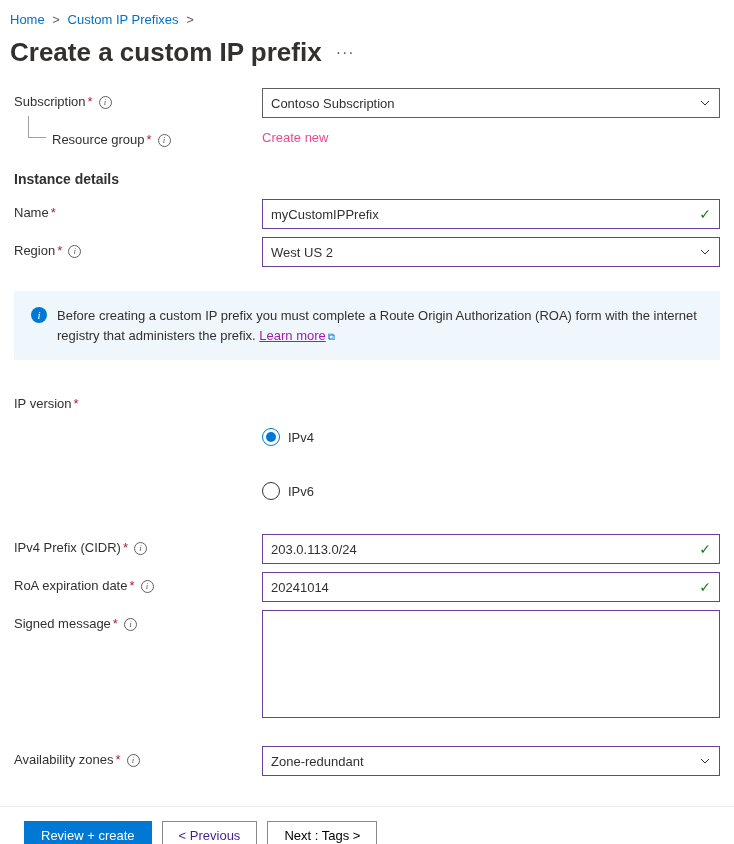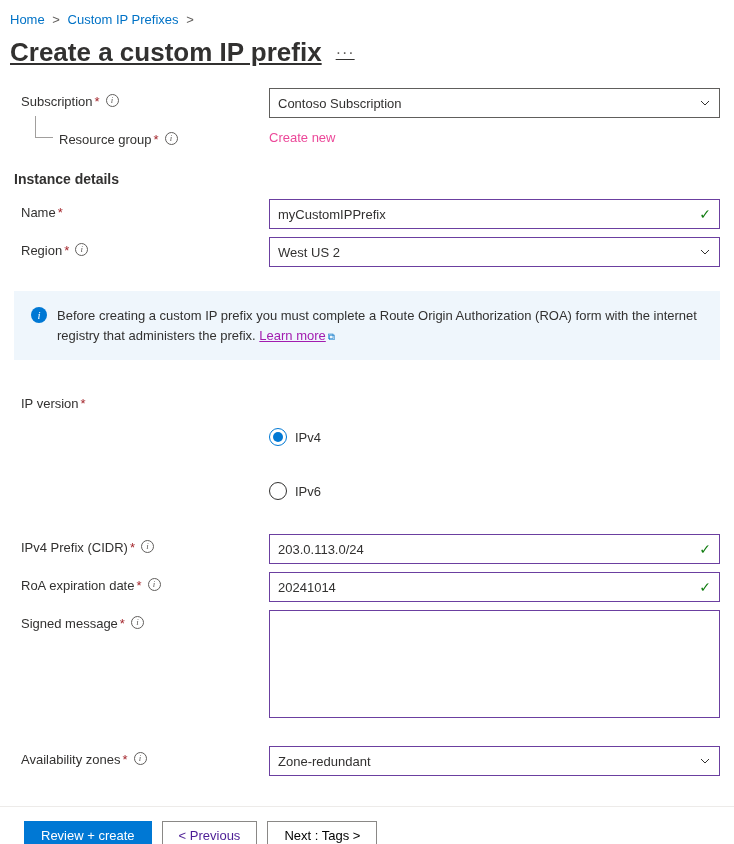--- a/index.html
+++ b/index.html
@@ -14,21 +14,20 @@
     .breadcrumb {
       padding: 12px 10px 6px 10px;
       font-size: 13px;
     }
     .breadcrumb a { color: #0072c6; text-decoration: none; cursor: pointer; }
     .breadcrumb .sep { color: #605e5c; margin: 0 4px; }
     .page-title-row {
       display: flex;
       align-items: center;
       padding: 4px 2px 20px 10px;
-      text-decoration: underline;
     }
     .page-title {
       font-size: 26px;
       font-weight: 600;
       color: #323130;
     }
     .ellipsis {
       margin-left: 14px;
       color: #605e5c;
       font-size: 16px;
@@ -38,23 +37,22 @@
     .form-body { padding: 0 14px; }
     .form-row {
       display: flex;
       align-items: flex-start;
       margin-bottom: 8px;
     }
     .label-col {
       width: 248px;
       padding-top: 6px;
       display: flex;
-      align-items: flex-start;
+      align-items: flex-end;
       flex-shrink: 0;
-      margin-left: 7px;
     }
     .label-col.indented { padding-left: 38px; position: relative; }
     .indent-line {
       position: absolute;
       left: 14px;
       top: -10px;
       width: 18px;
       height: 22px;
       border-left: 1px solid #a19f9d;
       border-bottom: 1px solid #a19f9d;

